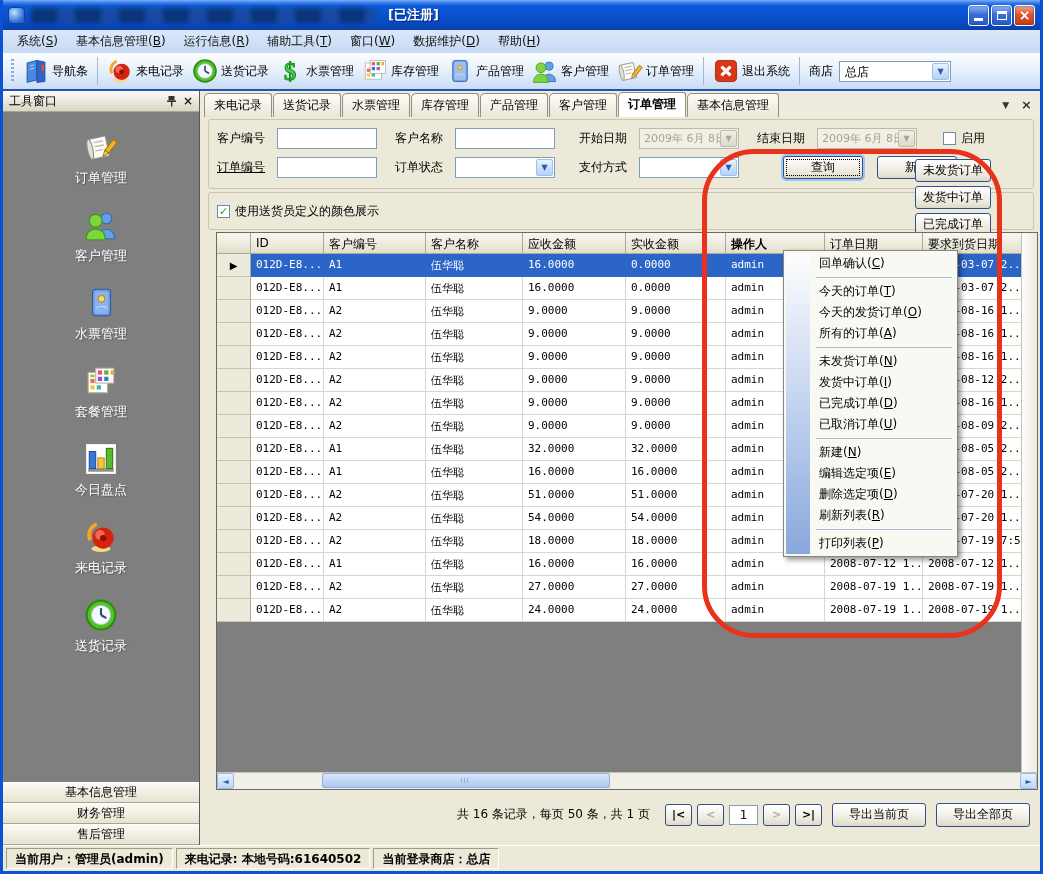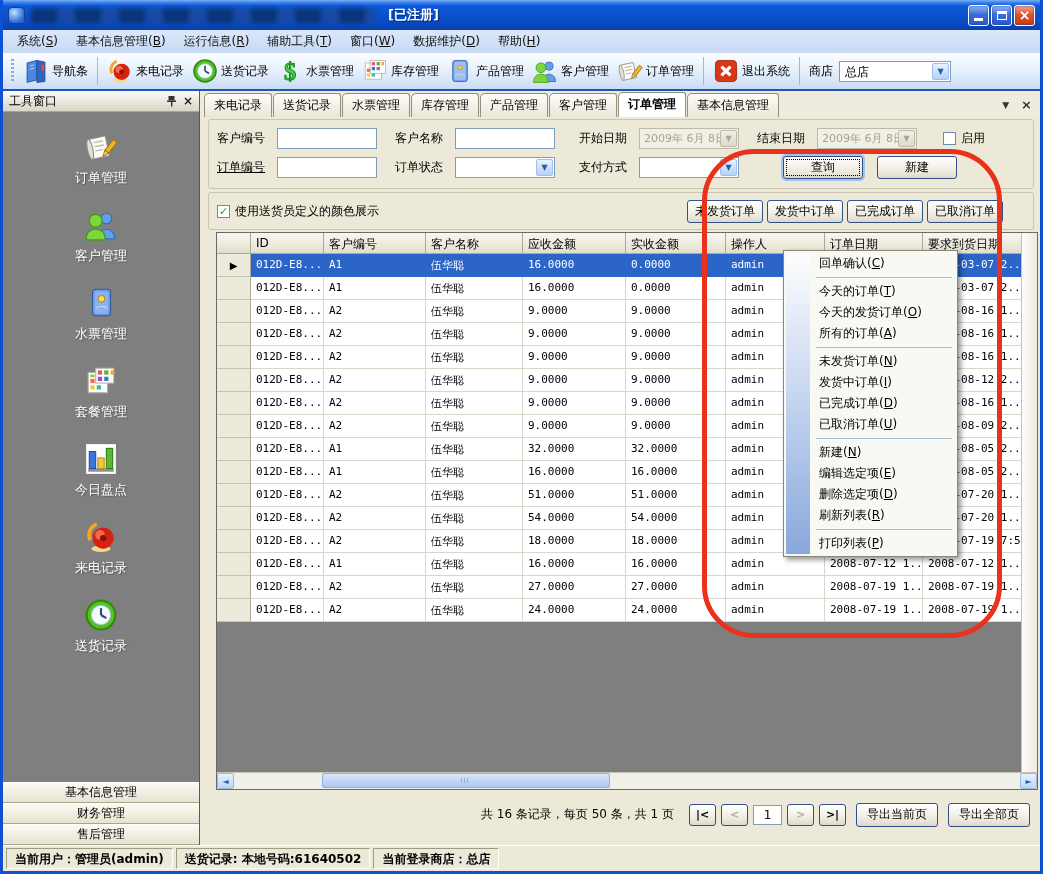--- a/index.html
+++ b/index.html
@@ -61,25 +61,25 @@
 .fbox{border:1px solid #c9c5b2;border-radius:3px;background:#ece9d8;}
 .fbox1{padding:4px 8px 6px;margin-bottom:3px;}
 .frow{display:flex;align-items:center;height:29px;white-space:nowrap;}
 .tinput{height:21px;border:1px solid #7f9db9;background:#fff;padding:0 3px;font:12px "DejaVu Sans",sans-serif;}
 .w100{width:100px;}
 .combo{width:100px;height:21px;background:#fff;border:1px solid #7f9db9;position:relative;padding:2px 20px 0 4px;}
 .combo.disabled{background:#f1f0e6;border-color:#bdbaa8;color:#a5a294;font-size:11px;}
 .ml18{margin-left:18px;}.ml24{margin-left:24px;}.ml26{margin-left:26px;}
 .cb{width:13px;height:13px;border:1px solid #6a8cae;background:#fff;display:inline-flex;align-items:center;justify-content:center;
  font-size:11px;line-height:11px;color:#18a018;font-weight:bold;margin-right:5px;flex:none;}
-.xbtn{height:23px;border:1px solid #33508c;border-radius:3px;padding:0 10px;font:12px "DejaVu Sans",sans-serif;
+.xbtn{height:23px;border:1px solid #33508c;border-radius:3px;padding:0 16px;font:12px "DejaVu Sans",sans-serif;
  background:linear-gradient(180deg,#ffffff 0%,#f4f2ea 45%,#e9e5d8 80%,#dcd6c8 100%);}
 .xbtn.focus{box-shadow:0 0 0 2px #9ec5f2;outline:1px dotted #000;outline-offset:-4px;}
 .fbox2{height:38px;display:flex;align-items:center;padding:0 8px;}
-.sbtns{margin-left:auto;display:flex;gap:4px;margin-right:22px;}
+.sbtns{margin-left:auto;display:flex;gap:4px;margin-right:34px;flex-direction:column;}
 .sbtns .xbtn{padding:0 7px;}
 
 .grid-zone{flex:none;position:relative;height:558px;margin-left:16px;width:822px;background:#7f7f7f;
  border:1px solid #696969;}
 .grid{position:absolute;left:0;top:0;width:806px;}
 .ghead,.grow{display:flex;}
 .hcell{flex:none;height:21px;background:linear-gradient(180deg,#f8f6ee,#eceadb 60%,#e0ddcb);border-right:1px solid #aca899;
  border-bottom:1px solid #aca899;padding:3px 0 0 5px;overflow:hidden;white-space:nowrap;}
 .grow{height:23px;background:#fff;}
 .cell{flex:none;border-right:1px solid #dad6c8;border-bottom:1px solid #dad6c8;padding:4px 0 0 5px;overflow:hidden;
@@ -469,21 +469,21 @@
 
       <div class="grid-zone">
         <div class="grid">
           <div class="ghead" id="grid-header">
                 <div class="hcell" style="width: 34px;"></div>
                 <div class="hcell" style="width: 73px;">ID</div>
                 <div class="hcell" style="width: 102px;">客户编号</div>
                 <div class="hcell" style="width: 97px;">客户名称</div>
                 <div class="hcell" style="width: 103px;">应收金额</div>
                 <div class="hcell" style="width: 100px;">实收金额</div>
-                <div class="hcell" style="width: 99px;">操作人</div>
+                <div class="hcell" style="width: 99px; font-weight: bold;">操作人</div>
                 <div class="hcell" style="width: 98px;">订单日期</div>
                 <div class="hcell" style="width: 100px;">要求到货日期</div>
               </div>
           <div id="grid-rows">
                 <div class="grow selected">
                   <div class="selcell" style="width: 34px;">▶</div>
                   <div class="cell" style="width: 73px;">012D-E8...</div>
                   <div class="cell" style="width: 102px;">A1</div>
                   <div class="cell" style="width: 97px;">伍华聪</div>
                   <div class="cell" style="width: 103px;">16.0000</div>
@@ -677,21 +677,21 @@
         <button class="xbtn pbtn dis">&gt;</button>
         <button class="xbtn pbtn">&gt;|</button>
         <button class="xbtn export">导出当前页</button>
         <button class="xbtn export">导出全部页</button>
       </div>
     </div>
   </div>
 
   <div class="statusbar" id="statusbar">
         <div class="seg">当前用户：管理员(admin)</div>
-        <div class="seg">送货记录: 本地号码:61640502</div>
+        <div class="seg">来电记录: 本地号码:61640502</div>
         <div class="seg">当前登录商店：总店</div>
       </div>
  </div>
 
  <div class="ctx">
    <div class="ctx-strip"></div>
    <div id="ctx-items">
         <div class="ctx-item">回单确认(<u>C</u>)</div>
         <div class="ctx-sep"></div>
         <div class="ctx-item">今天的订单(<u>T</u>)</div>

